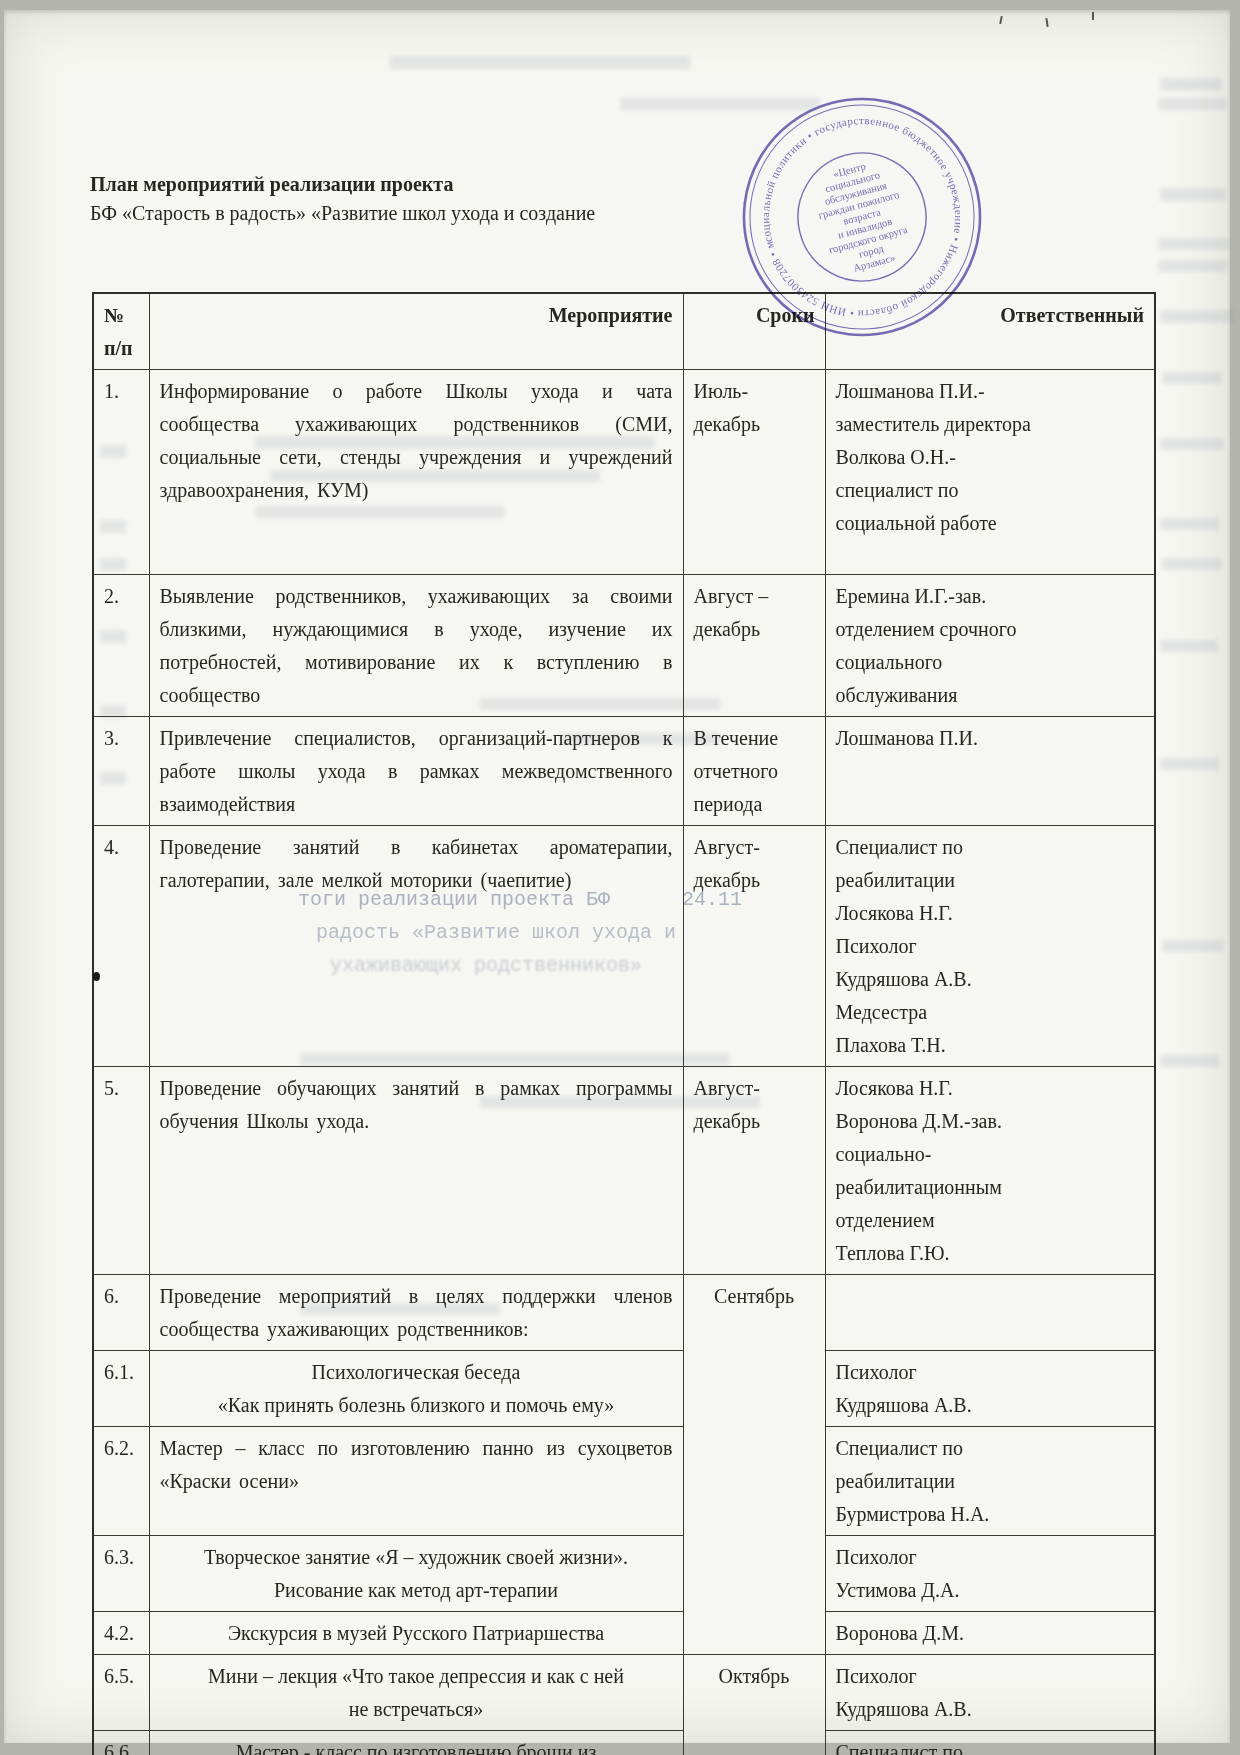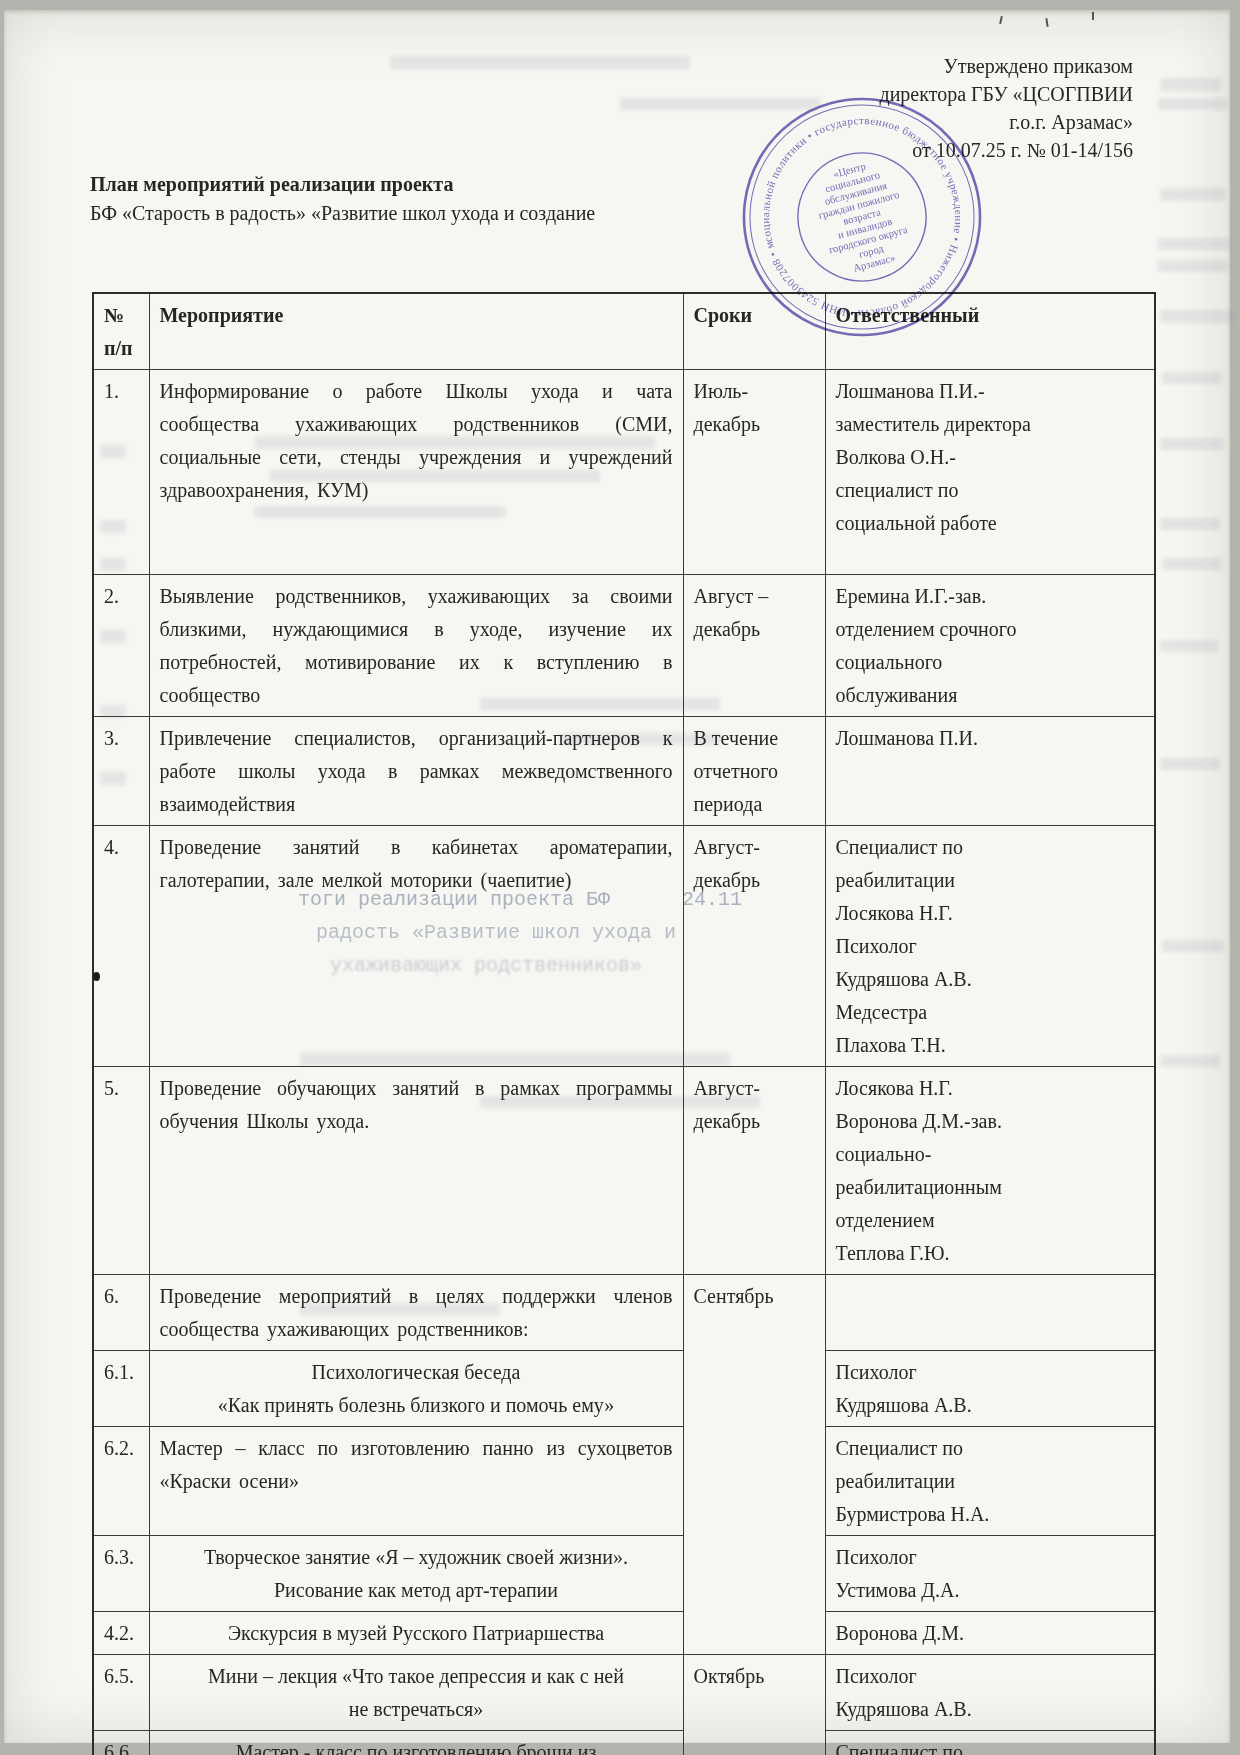--- a/index.html
+++ b/index.html
@@ -10,27 +10,27 @@
   
   .approval{position:absolute;top:52px;right:107px;text-align:right;font-size:20px;line-height:28px;}
   
   .title{position:absolute;left:90px;top:170px;width:960px;text-align:left;font-size:20px;line-height:29px;}
   .b{font-weight:bold;}
   
   table.plan{position:absolute;left:92px;top:292px;width:1062px;border-collapse:collapse;
              border:2.4px solid #2e2d29;table-layout:fixed;}
   table.plan td,table.plan th{border:1.7px solid #3a3933;vertical-align:top;padding:5px 10px 4px 10px;
              font-size:20px;line-height:33px;white-space:pre-line;overflow:hidden;}
-  th{font-weight:bold;text-align:left;vertical-align:middle;line-height:27px;}
+  th{font-weight:bold;text-align:right;vertical-align:middle;line-height:27px;}
   th.numh{text-align:left;padding-left:6px;vertical-align:top;}
   td.num{padding-left:7px;line-height:30px;}
   td.ev{text-align:justify;word-spacing:3px;line-height:35px;}
   td.ev.left{text-align:center;word-spacing:normal;}
   td.per{line-height:32px;padding-left:8px;}
-  td.perspan{text-align:left;vertical-align:middle;padding:0;}
+  td.perspan{text-align:center;vertical-align:middle;padding:0;}
   td.resp{line-height:29px;padding-top:6px;}
   
   .stamp{position:absolute;left:731px;top:86px;width:262px;height:262px;mix-blend-mode:multiply;
          opacity:.82;pointer-events:none;}
   
   .frag{position:absolute;color:rgba(95,110,140,0.5);filter:blur(0.6px);font-size:20px;white-space:pre;font-family:Liberation Mono, monospace;}
   .sm{position:absolute;background:rgba(115,125,150,0.14);filter:blur(2.2px);border-radius:2px;}
   .speck{position:absolute;background:#1c1c1c;border-radius:50%;}
   .tick{position:absolute;background:#56564f;}
 </style>
@@ -68,26 +68,20 @@
   <div class="sm" style="left:1162px;top:558px;width:60px;height:12px"></div>
   <div class="sm" style="left:1160px;top:640px;width:58px;height:12px"></div>
   <div class="sm" style="left:1160px;top:758px;width:60px;height:12px"></div>
   <div class="sm" style="left:1162px;top:940px;width:62px;height:12px"></div>
   <div class="sm" style="left:1160px;top:1055px;width:60px;height:12px"></div>
 
   <div class="frag" style="left:298px;top:888px;">тоги реализации проекта БФ      24.11</div>
   <div class="frag" style="left:316px;top:921px;color:rgba(95,110,140,0.42);">радость «Развитие школ ухода и</div>
   <div class="frag" style="left:330px;top:954px;color:rgba(95,110,140,0.30);filter:blur(1.1px);">ухаживающих родственников»</div>
 
-  <div class="approval">
-    <div>Утверждено приказом</div>
-    <div>директора ГБУ «ЦСОГПВИИ</div>
-    <div>г.о.г. Арзамас»</div>
-    <div>от 10.07.25 г. № 01-14/156</div>
-  </div>
 
   <div class="title">
     <div class="b">План мероприятий реализации проекта</div>
     <div>БФ «Старость в радость» «Развитие школ ухода и создание</div>
   </div>
 
   <table class="plan">
     <colgroup>
         <col style="width:56px">
         <col style="width:534px">

